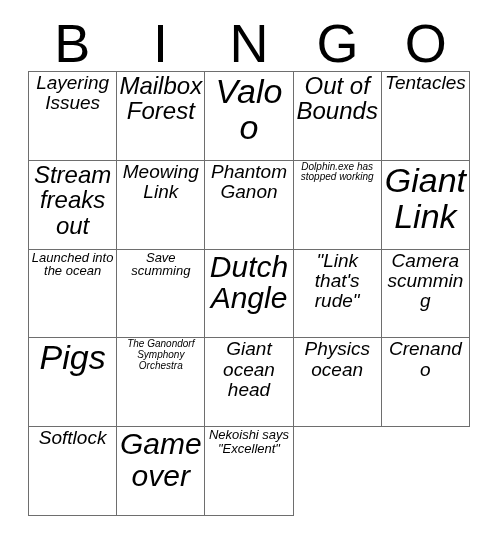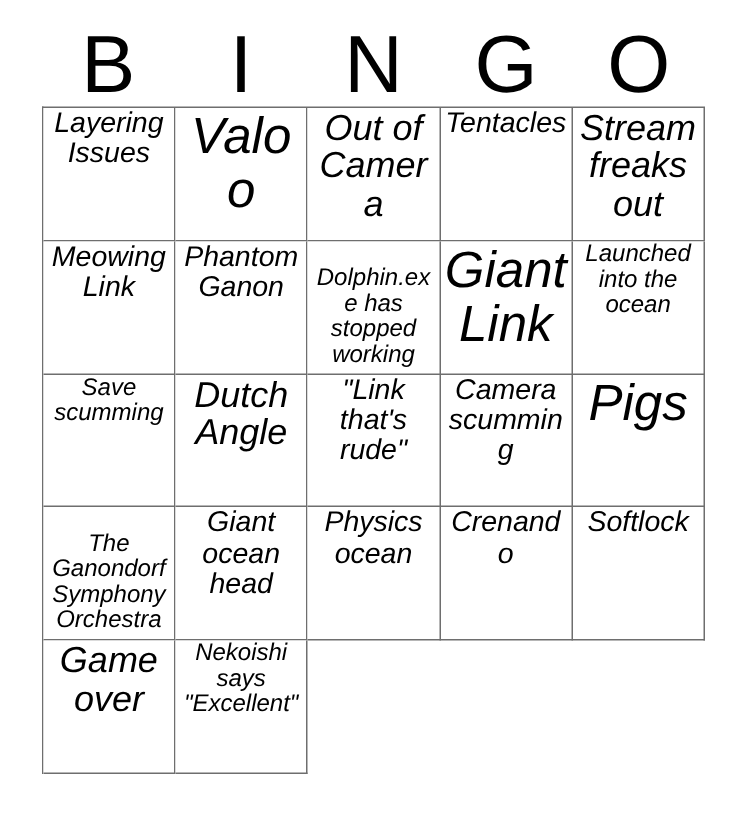--- a/index.html
+++ b/index.html
@@ -77,48 +77,51 @@
     display: block;
     width: 100%;
     line-height: 1.06;
     word-wrap: break-word;
     overflow-wrap: break-word;
     hyphens: none;
   }
 
   
   .fs-xxl .cell-text { font-size: 34px; }
-  .fs-xl  .cell-text { font-size: 24px; }
+  .fs-xl  .cell-text { font-size: 30px; }
   .fs-lg  .cell-text { font-size: 24px; }
   .fs-md  .cell-text { font-size: 19px; }
-  .fs-sm  .cell-text { font-size: 16px; }
-  .fs-xs  .cell-text { font-size: 16px; margin-top: 16px; }
+  .fs-sm  .cell-text { font-size: 13px; }
+  .fs-xs  .cell-text { font-size: 10px; }
 </style>
 </head>
 <body>
 
 <div id="bingo-card">
 
   <div id="bingo-header">
       <div class="header-letter">B</div>
       <div class="header-letter">I</div>
       <div class="header-letter">N</div>
       <div class="header-letter">G</div>
       <div class="header-letter">O</div>
     </div>
 
   <div id="bingo-grid">
       <div class="bingo-cell fs-md">
         <span class="cell-text">Layering Issues</span>
       </div>
+      <div class="bingo-cell fs-lg">
+        <span class="cell-text">Mailbox Forest</span>
+      </div>
       <div class="bingo-cell fs-xxl">
         <span class="cell-text">Valoo</span>
       </div>
       <div class="bingo-cell fs-lg">
-        <span class="cell-text">Out of Camera</span>
+        <span class="cell-text">Out of Bounds</span>
       </div>
       <div class="bingo-cell fs-md">
         <span class="cell-text">Tentacles</span>
       </div>
       <div class="bingo-cell fs-lg">
         <span class="cell-text">Stream freaks out</span>
       </div>
       <div class="bingo-cell fs-md">
         <span class="cell-text">Meowing Link</span>
       </div>

